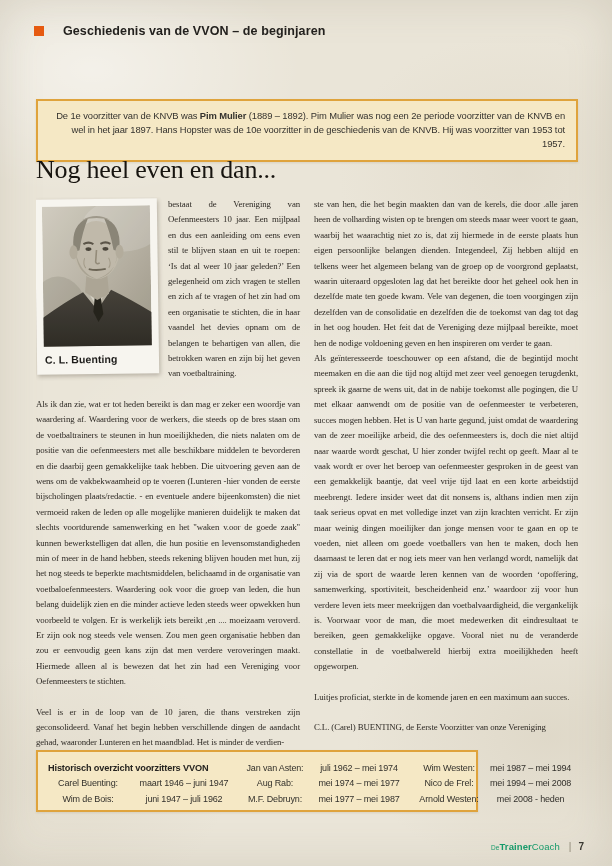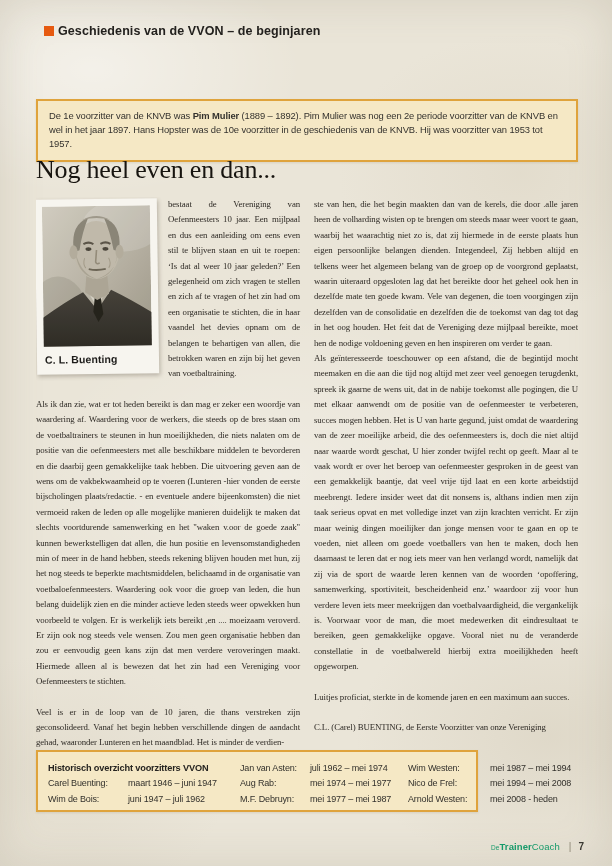--- a/index.html
+++ b/index.html
@@ -9,29 +9,30 @@
     background-color:#eae5d8;
     background-image:
       radial-gradient(ellipse 300px 180px at 15% 8%, rgba(255,255,255,0.45), transparent 70%),
       radial-gradient(ellipse 260px 200px at 85% 20%, rgba(208,198,176,0.28), transparent 70%),
       radial-gradient(ellipse 340px 240px at 45% 55%, rgba(255,255,255,0.25), transparent 70%),
       radial-gradient(ellipse 280px 200px at 90% 85%, rgba(198,188,166,0.3), transparent 70%),
       radial-gradient(ellipse 240px 180px at 10% 90%, rgba(205,196,176,0.25), transparent 70%);
     box-shadow:inset 0 0 45px rgba(120,110,90,0.18);
   }
   
-  .hdr{position:absolute;top:24px;left:44px;display:flex;align-items:center;gap:4px;}
+  .hdr{position:absolute;top:24px;left:34px;display:flex;align-items:center;gap:19px;}
   .hdr .sq{width:10px;height:10px;}
   .hdr .ht{font-weight:bold;font-size:12.5px;color:#23211e;letter-spacing:0.1px;}
   
   .hibox{
     position:absolute;top:99px;left:36px;width:542px;box-sizing:border-box;
     border:2px solid #dfa33c;background:#f5e8c5;padding:8px 11px 9px 11px;
     font-size:9.4px;line-height:14px;color:#34322e;letter-spacing:-0.1px;
     box-shadow:0 1px 2px rgba(120,100,60,0.15);
+    text-align:right;
   }
   
   .atitle{
     position:absolute;top:155px;left:36px;margin:0;
     font-family:"Liberation Serif",serif;font-weight:normal;font-size:26px;
     color:#17140f;letter-spacing:-0.2px;
   }
   
   .cols{position:absolute;top:197px;left:36px;width:542px;height:550px;display:flex;gap:14px;overflow:hidden;}
   .col{width:264px;font-family:"Liberation Serif",serif;font-size:8.8px;line-height:15.4px;
@@ -50,21 +51,21 @@
   
   .ptable{
     position:absolute;top:750px;left:36px;width:442px;height:62px;box-sizing:border-box;
     border:2px solid #dfa33c;background:#f5e8c5;padding:8px 10px 6px 10px;
     display:grid;grid-template-columns:80px 112px 70px 98px 82px auto;
     grid-auto-rows:15.5px;align-items:center;
     font-size:9px;letter-spacing:-0.15px;color:#33312c;
     box-shadow:0 1px 2px rgba(120,100,60,0.15);
   }
   .ptable .tt{grid-column:1 / span 2;font-weight:bold;font-size:9.2px;color:#262420;}
-  .ptable .cell{white-space:nowrap;}
+  .ptable .cell{white-space:nowrap;text-align:center;}
   
   .foot{position:absolute;top:841px;left:36px;width:548px;display:flex;justify-content:flex-end;align-items:baseline;}
   .logo{font-size:9.5px;letter-spacing:0.1px;}
   .logo .de{font-size:6.5px;}
   .logo .tr{font-weight:bold;}
   .fsep{margin:0 7px 0 9px;color:#8d8776;font-size:10px;}
   .fpage{font-weight:bold;font-size:10px;color:#3a3832;}
 </style>
 </head>
 <body>

